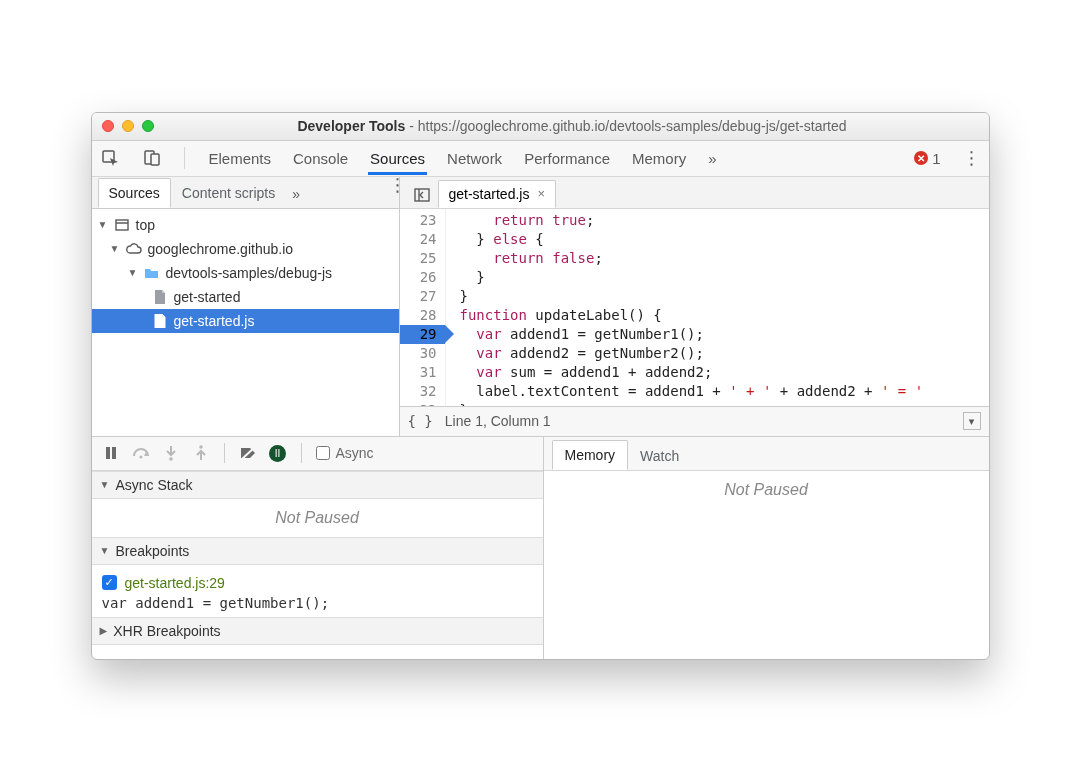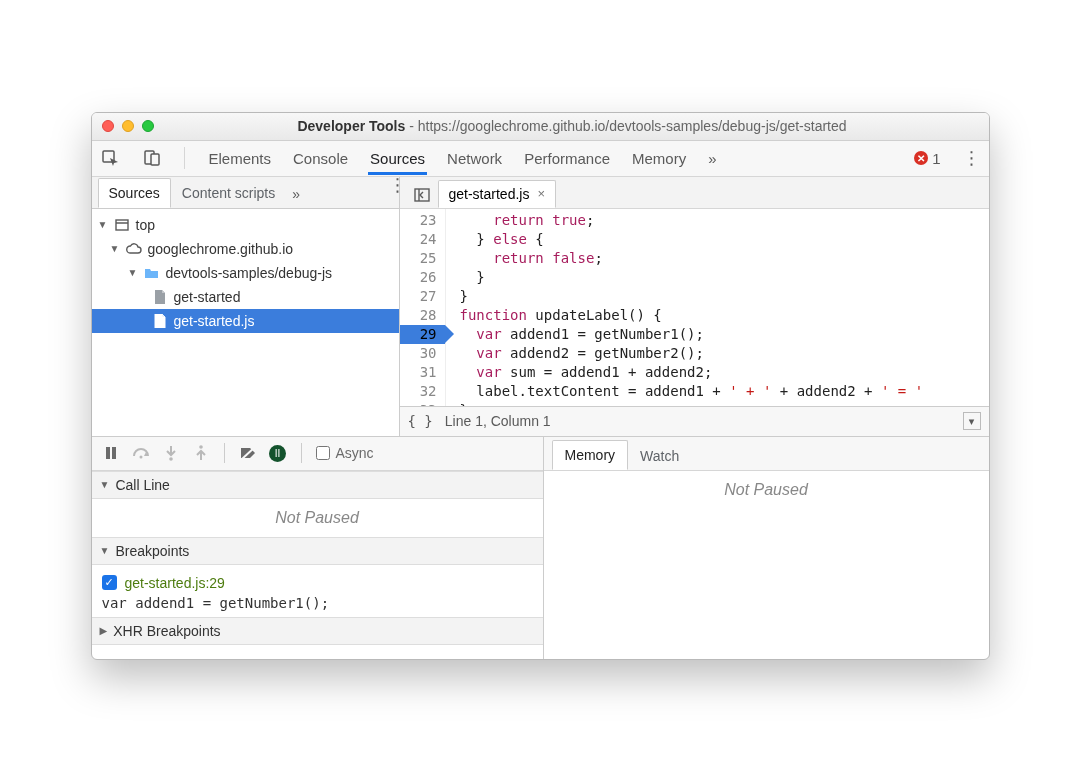--- a/index.html
+++ b/index.html
@@ -321,21 +321,21 @@
             <div class="round">II</div>
           </div>
         <div class="sep"></div>
         <label class="async">
           <input type="checkbox" style="">
           <span>Async</span>
         </label>
       </div>
       <div class="section-hdr">
         <span class="tri">▼</span>
-        <span>Call Line</span>
+        <span>Async Stack</span>
       </div>
       <div class="np">Not Paused</div>
       <div class="section-hdr">
         <span class="tri">▼</span>
         <span>Breakpoints</span>
       </div>
       <div class="section-body">
         <div class="bp-row">
           <div class="bp-check">✓</div>
           <span class="bp-loc">get-started.js:29</span>

